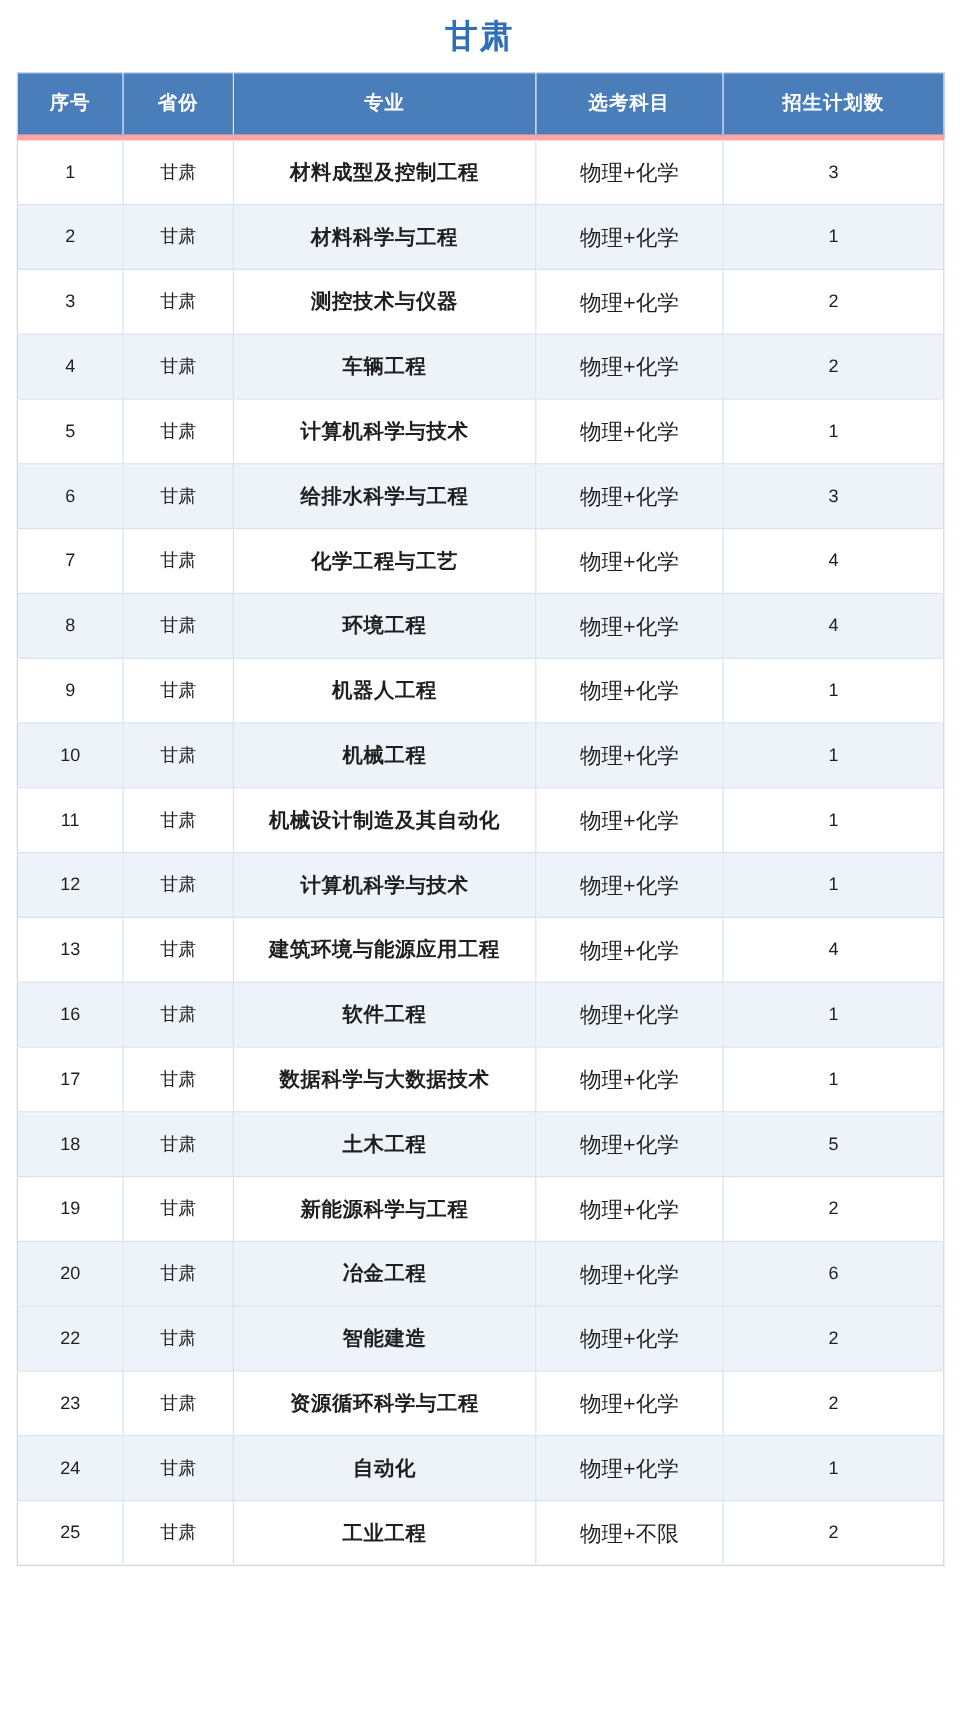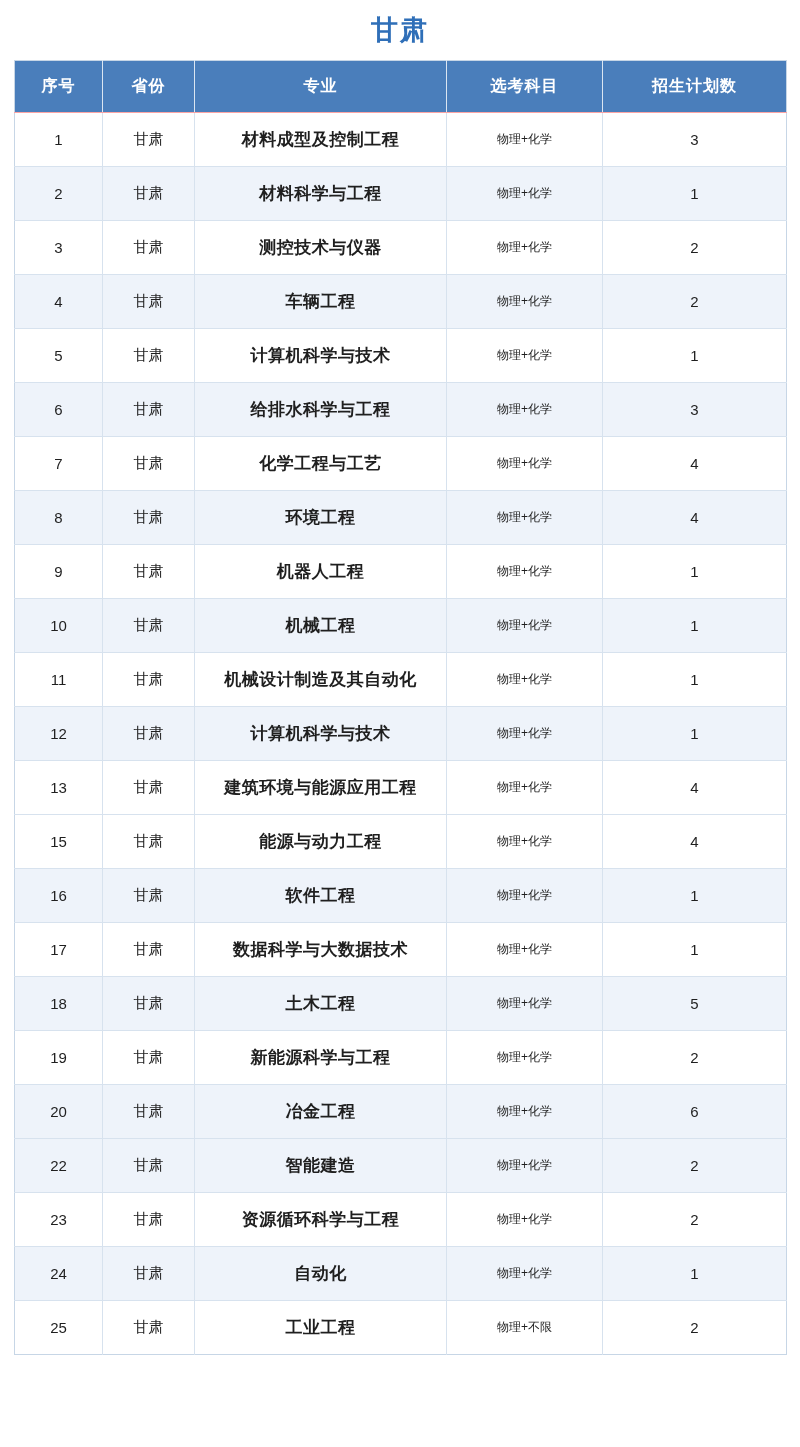--- a/index.html
+++ b/index.html
@@ -43,21 +43,21 @@
   table.plan-table col.c-subj  { width: 156px; }
   table.plan-table col.c-count { width: 184px; }
 
   thead th {
     background: #4a7ebb;
     color: #ffffff;
     font-size: 16px;
     font-weight: bold;
     height: 49px;
     border-right: 1px solid #dbe6f2;
-    border-bottom: 1px solid #fca5a5;
+    border-bottom: 5px solid #fca5a5;
     letter-spacing: 1px;
     text-align: center;
     vertical-align: middle;
     margin-left: 48px;
   }
   thead th:last-child { border-right: none; }
 
   tbody td {
     height: 51px;
     text-align: center;
@@ -69,21 +69,21 @@
     white-space: nowrap;
     overflow: hidden;
   }
   tbody td:last-child { border-right: none; }
   tbody tr:last-child td { border-bottom: none; }
 
   tbody tr.odd  td { background: #ffffff; }
   tbody tr.even td { background: #eef3fa; }
 
   td.col-major { font-size: 17px; letter-spacing: 0.5px; font-weight: bold; }
-  td.col-subject { font-size: 12px; margin-top: 12px; }
+  td.col-subject { font-size: 18px; margin-top: 12px; }
 </style>
 </head>
 <body>
 
 <div class="page">
 
   <div class="title-bar">
     <div class="title-text">甘肃</div>
   </div>
 
@@ -189,27 +189,20 @@
           <td class="col-subject">物理+化学</td>
           <td class="col-count">1</td>
         </tr>
         <tr class="odd">
           <td class="col-seq">13</td>
           <td class="col-province">甘肃</td>
           <td class="col-major">建筑环境与能源应用工程</td>
           <td class="col-subject">物理+化学</td>
           <td class="col-count">4</td>
         </tr>
-        <tr class="odd">
-          <td class="col-seq">15</td>
-          <td class="col-province">甘肃</td>
-          <td class="col-major">能源与动力工程</td>
-          <td class="col-subject">物理+化学</td>
-          <td class="col-count">4</td>
-        </tr>
         <tr class="even">
           <td class="col-seq">16</td>
           <td class="col-province">甘肃</td>
           <td class="col-major">软件工程</td>
           <td class="col-subject">物理+化学</td>
           <td class="col-count">1</td>
         </tr>
         <tr class="odd">
           <td class="col-seq">17</td>
           <td class="col-province">甘肃</td>

